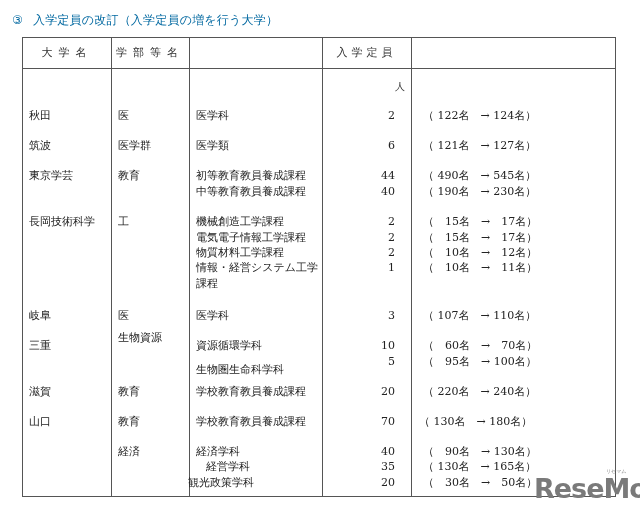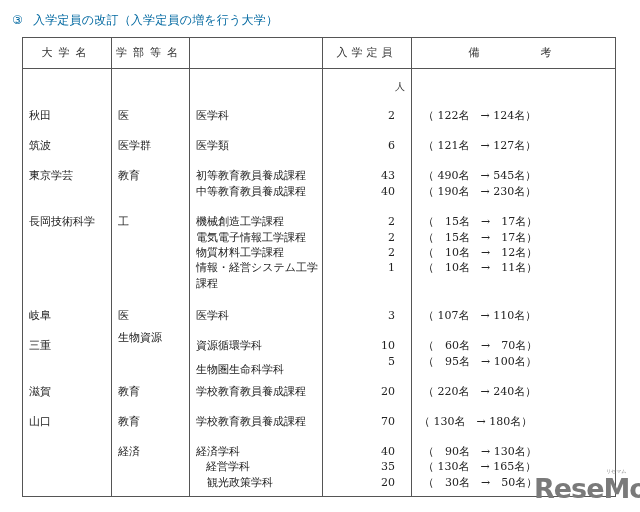--- a/index.html
+++ b/index.html
@@ -33,23 +33,20 @@
 <div class="tbl">
   <div class="vline" style="left:88px"></div>
   <div class="vline" style="left:166px"></div>
   <div class="vline" style="left:299px"></div>
   <div class="vline" style="left:388px"></div>
   <div class="hline"></div>
 
   <div class="hcell" style="left:0;width:88px"><span>大学名</span></div>
   <div class="hcell" style="left:88px;width:78px"><span>学部等名</span></div>
   <div class="hcell" style="left:299px;width:89px"><span style="letter-spacing:4px">入学定員</span></div>
-  <div class="hcell" style="left:388px;width:204px">
-    <span>備</span><span style="display:inline-block;width:55px"></span><span>考</span>
-  </div>
 
   <div class="unit" style="left:372px;top:42px">人</div>
 
   <div>
     <div class="cell" style="left:6px;top:70px">秋田</div>
     <div class="cell" style="left:95px;top:70px">医</div>
     <div class="cell" style="left:173px;top:70px">医学科</div>
     <div class="cell num numcol" style="left:300px;width:72px;top:70px">2</div>
     <div class="note" style="left:400px;top:70px">（ 122名　→ 124名）</div>
   </div>
@@ -57,21 +54,21 @@
     <div class="cell" style="left:6px;top:100px">筑波</div>
     <div class="cell" style="left:95px;top:100px">医学群</div>
     <div class="cell" style="left:173px;top:100px">医学類</div>
     <div class="cell num numcol" style="left:300px;width:72px;top:100px">6</div>
     <div class="note" style="left:400px;top:100px">（ 121名　→ 127名）</div>
   </div>
   <div>
     <div class="cell" style="left:6px;top:130px">東京学芸</div>
     <div class="cell" style="left:95px;top:130px">教育</div>
     <div class="cell" style="left:173px;top:130px">初等教育教員養成課程</div>
-    <div class="cell num numcol" style="left:300px;width:72px;top:130px">43</div>
+    <div class="cell num numcol" style="left:300px;width:72px;top:130px">44</div>
     <div class="note" style="left:400px;top:130px">（ 490名　→ 545名）</div>
   </div>
   <div>
     <div class="cell" style="left:173px;top:146px">中等教育教員養成課程</div>
     <div class="cell num numcol" style="left:300px;width:72px;top:146px">40</div>
     <div class="note" style="left:400px;top:146px">（ 190名　→ 230名）</div>
   </div>
   <div>
     <div class="cell" style="left:6px;top:176px">長岡技術科学</div>
     <div class="cell" style="left:95px;top:176px">工</div>
@@ -135,20 +132,20 @@
     <div class="cell" style="left:173px;top:406px">経済学科</div>
     <div class="cell num numcol" style="left:300px;width:72px;top:406px">40</div>
     <div class="note" style="left:400px;top:406px">（　90名　→ 130名）</div>
   </div>
   <div>
     <div class="cell" style="left:183px;top:421px">経営学科</div>
     <div class="cell num numcol" style="left:300px;width:72px;top:421px">35</div>
     <div class="note" style="left:400px;top:421px">（ 130名　→ 165名）</div>
   </div>
   <div>
-    <div class="cell" style="left:184px;top:437px">観光政策学科</div>
+    <div class="cell" style="left:165px;top:437px">観光政策学科</div>
     <div class="cell num numcol" style="left:300px;width:72px;top:437px">20</div>
     <div class="note" style="left:400px;top:437px">（　30名　→　50名）</div>
   </div>
 </div>
 
 <div class="logo">ReseMom</div>
 <div class="logo-sub">リセマム</div>
 
 </body></html>

